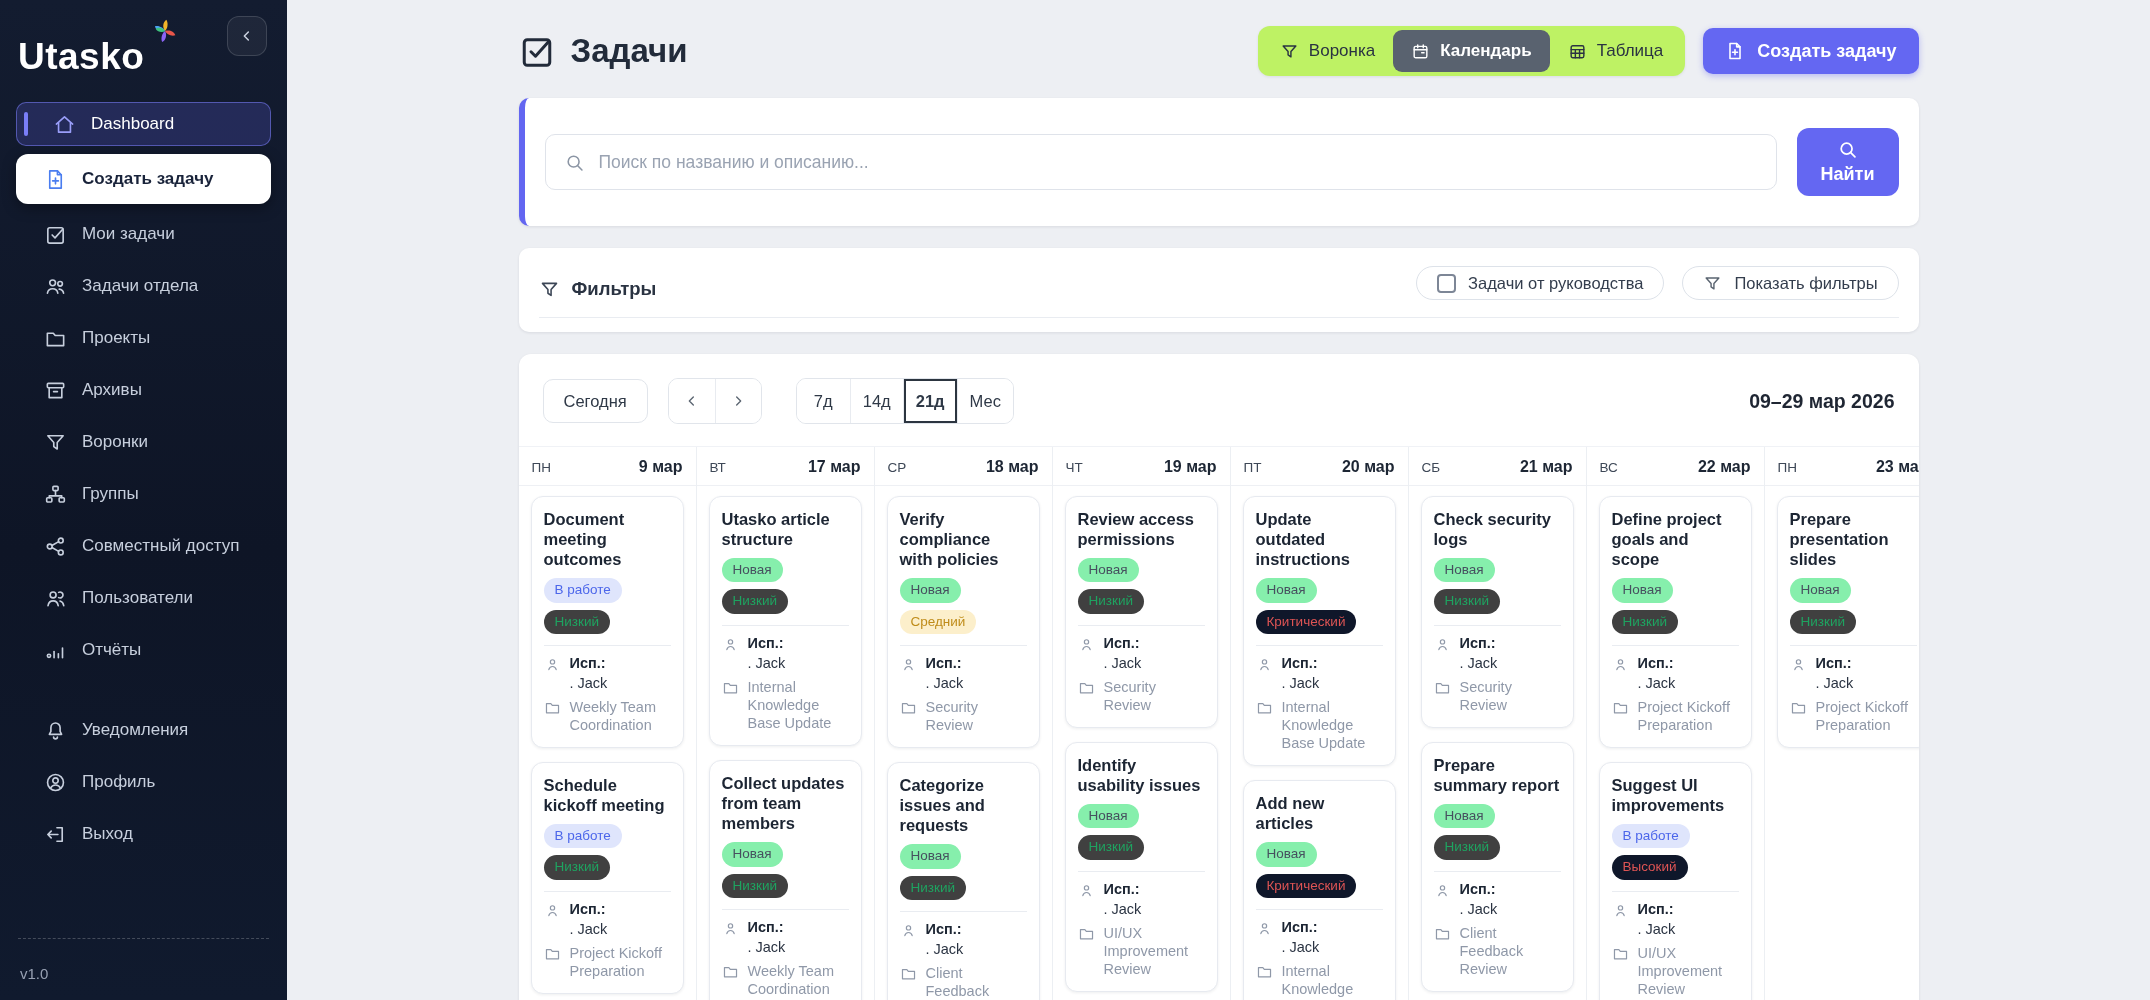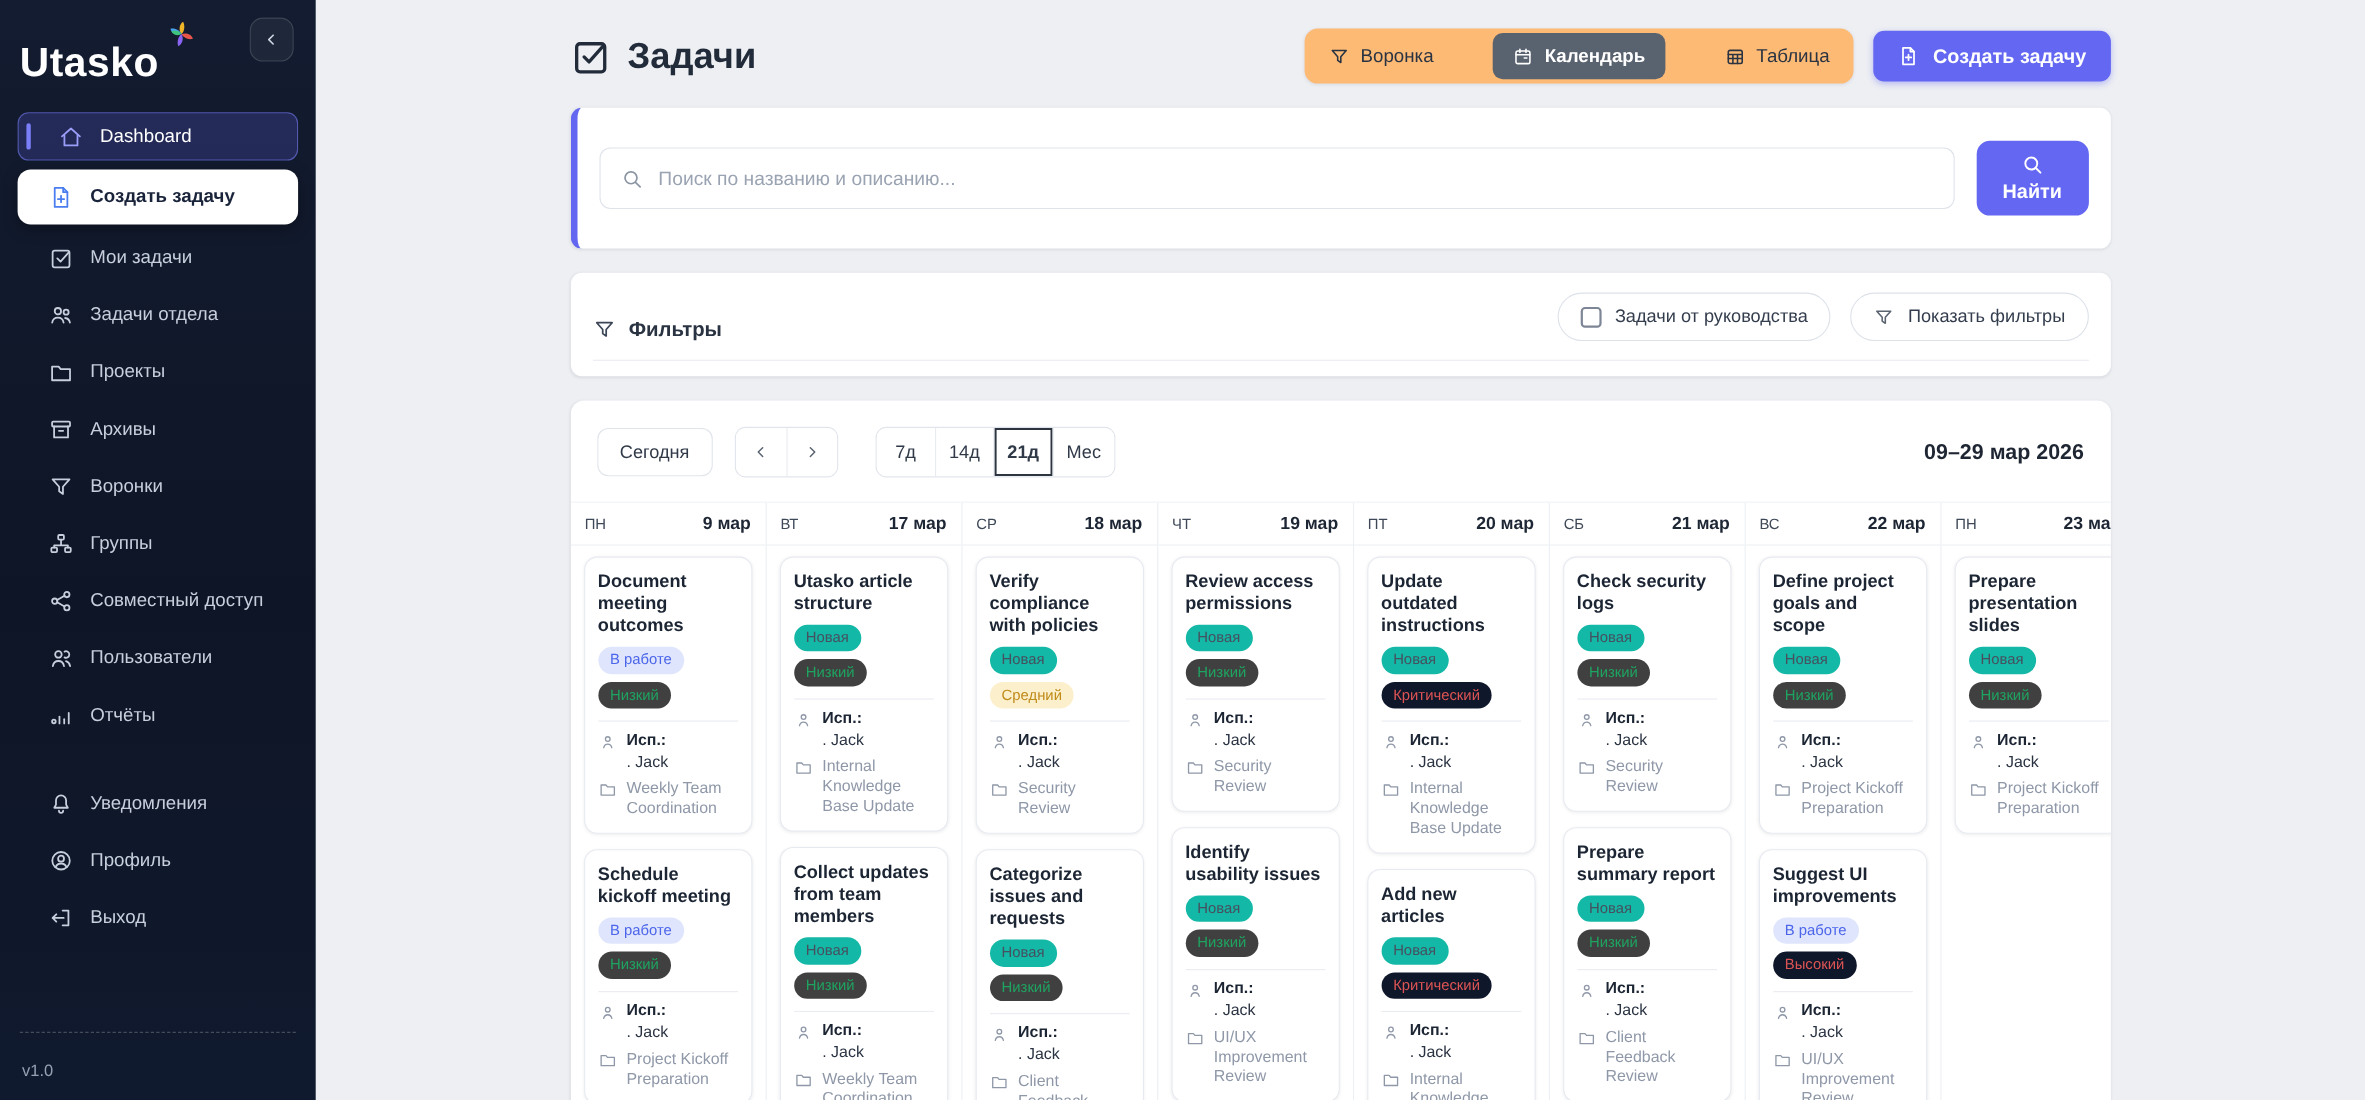--- a/index.html
+++ b/index.html
@@ -27,21 +27,21 @@
   .version { color:#97a0b2; font-size:15px; padding-left:4px; }
 
   
   .main { flex:1; height:100%; overflow:hidden; }
   .content { width:1400px; margin:0 auto; }
   .page-header { margin-top:26px; display:flex; align-items:center; justify-content:space-between; }
   .title-wrap { display:flex; align-items:center; gap:16px; }
   .title-wrap svg { width:36px; height:36px; stroke:#222b3a; fill:none; stroke-width:2; stroke-linecap:round; stroke-linejoin:round; }
   .page-title { font-size:33px; font-weight:bold; color:#222b3a; }
   .header-right { display:flex; align-items:center; gap:18px; }
-  .view-tabs { background:#fdba74; border-radius:12px; padding:4px; display:flex; box-shadow:0 1px 3px rgba(16,24,40,.08);gap:36px; }
+  .view-tabs { background:#bef264; border-radius:12px; padding:4px; display:flex; box-shadow:0 1px 3px rgba(16,24,40,.08); }
   .vtab { display:flex; align-items:center; gap:10px; padding:0 18px; height:42px; border-radius:9px; font-size:17px; color:#2a3342; cursor:pointer; }
   .vtab svg { width:19px; height:19px; stroke:currentColor; fill:none; stroke-width:1.8; stroke-linecap:round; stroke-linejoin:round; }
   .vtab.active { background:#59626f; color:#fff; font-weight:bold; }
   .create-btn { display:flex; align-items:center; gap:12px; background:#6467f2; color:#fff; font-weight:bold; font-size:18px; height:46px; padding:0 22px; border-radius:10px; cursor:pointer; box-shadow:0 2px 6px rgba(100,103,242,.4); }
   .create-btn svg { width:20px; height:20px; stroke:#fff; fill:none; stroke-width:1.9; stroke-linecap:round; stroke-linejoin:round; }
 
   .panel { background:#fff; border-radius:10px; box-shadow:0 1px 3px rgba(16,24,40,.09); }
   .search-panel { margin-top:22px; border-left:6px solid #6366f1; padding:30px 20px; display:flex; align-items:center; gap:20px; }
   .search-box { flex:1; height:56px; border:1px solid #dfe3ea; border-radius:10px; display:flex; align-items:center; padding:0 18px; gap:14px; background:#fff; }
   .search-box svg { width:21px; height:21px; stroke:#8b95a4; fill:none; stroke-width:1.8; stroke-linecap:round; }
@@ -49,21 +49,21 @@
   .search-box input::placeholder { color:#9aa3b2; }
   .find-btn { width:102px; height:68px; background:#6467f2; border:none; border-radius:12px; color:#fff; display:flex; flex-direction:column; align-items:center; justify-content:center; gap:4px; cursor:pointer; font-family:inherit; }
   .find-btn svg { width:21px; height:21px; stroke:#fff; fill:none; stroke-width:2; stroke-linecap:round; }
   .find-btn span { font-size:18px; font-weight:bold; }
 
   .filters-panel { margin-top:22px; padding:18px 20px 14px; }
   .filters-row { display:flex; align-items:flex-end; justify-content:space-between; }
   .filters-title { display:flex; align-items:center; gap:12px; font-size:18.5px; font-weight:bold; color:#2a3342; }
   .filters-title svg { width:21px; height:21px; stroke:#3c4656; fill:none; stroke-width:1.8; stroke-linejoin:round; }
   .filters-actions { display:flex; gap:18px; }
-  .pill-btn { display:flex; align-items:center; gap:12px; border:1px solid #dde2e9; border-radius:22px; height:44px; padding:0 20px; font-size:16.5px; color:#333d4d; background:#fff; cursor:pointer; }
+  .pill-btn { display:flex; align-items:center; gap:12px; border:1px solid #dde2e9; border-radius:22px; height:34px; padding:0 20px; font-size:16.5px; color:#333d4d; background:#fff; cursor:pointer; }
   .pill-btn svg { width:19px; height:19px; stroke:#5a6470; fill:none; stroke-width:1.8; stroke-linejoin:round; }
   .cb { width:19px; height:19px; border:2px solid #7d8696; border-radius:4px; background:#fff; }
   .filters-div { border-top:1px solid #e9ecf1; margin-top:17px; }
 
   
   .cal-panel { margin-top:22px; border-radius:12px 12px 0 0; padding-top:24px; height:670px; position:relative; overflow:hidden; }
   .cal-controls { display:flex; align-items:center; gap:20px; padding:0 24px; }
   .today-btn { border:1px solid #e1e5eb; background:#fff; border-radius:10px; height:44px; padding:0 20px; font-size:16.5px; color:#2f3947; font-family:inherit; cursor:pointer; }
   .nav-group { display:flex; border:1px solid #e1e5eb; border-radius:10px; overflow:hidden; }
   .nav-btn { width:46px; height:44px; background:#fff; display:flex; align-items:center; justify-content:center; cursor:pointer; color:#5a6470; }
@@ -79,21 +79,21 @@
   .day-col { width:178px; min-width:178px; border-right:1px solid #eceff3; display:flex; flex-direction:column; }
   .day-head { display:flex; align-items:baseline; justify-content:space-between; padding:11px 13px 9px; border-bottom:1px solid #eef0f4; }
   .dow { font-size:13.5px; color:#3e4857; }
   .ddate { font-size:16px; font-weight:bold; color:#1d2634; }
   .cards { padding:10px 12px 16px; display:flex; flex-direction:column; gap:14px; overflow:hidden; }
   .card { background:#fff; border:1px solid #e7eaf0; border-radius:12px; box-shadow:0 1px 3px rgba(16,24,40,.07); padding:12px 12px 13px; cursor:pointer; }
   .card-title { font-size:16.5px; font-weight:bold; color:#1c2533; line-height:1.22; margin-bottom:9px; }
   .badges { display:flex; flex-wrap:wrap; gap:7px 6px; }
   .badge { display:inline-block; padding:4px 11px; border-radius:13px; font-size:13.5px; line-height:1.2; }
   .t-in-progress { background:#dfe5fc; color:#4c66ea; }
-  .t-new { background:#14b8a6; color:#46505f; }
+  .t-new { background:#86efac; color:#46505f; }
   .t-low { background:#404040; color:#1ea360; }
   .t-medium { background:#fcefcb; color:#bf8c1a; }
   .t-high, .t-critical { background:#0f172a; color:#dd5454; }
   .card-div { border-top:1px solid #e9ecf1; margin:11px 0 9px; }
   .meta-row { display:flex; gap:9px; font-size:14.5px; }
   .meta-row .mic { flex:none; width:17px; height:17px; margin-top:1px; color:#8f98a8; }
   .meta-row svg { width:17px; height:17px; stroke:currentColor; fill:none; stroke-width:1.7; stroke-linecap:round; stroke-linejoin:round; }
   .assignee-label { font-weight:bold; color:#1c2533; }
   .assignee-name { padding-left:26px; font-size:14.5px; color:#2a3342; margin:2px 0 7px; }
   .project-text { color:#8f98a8; line-height:1.25; word-break:break-word; flex:1; }

